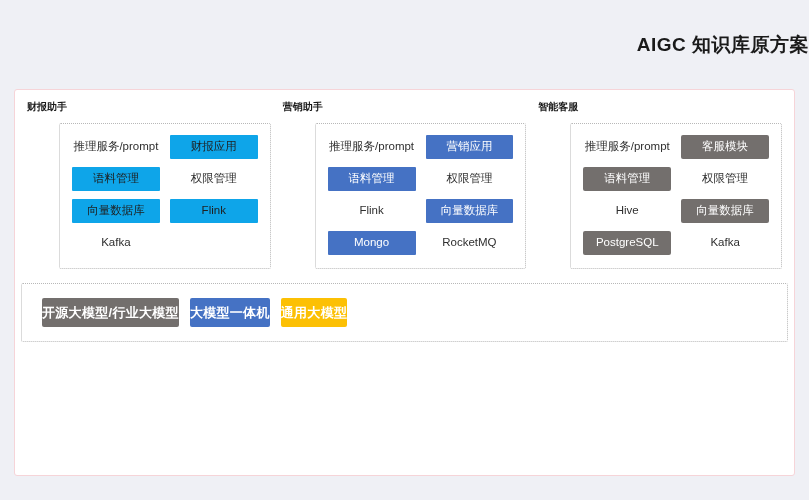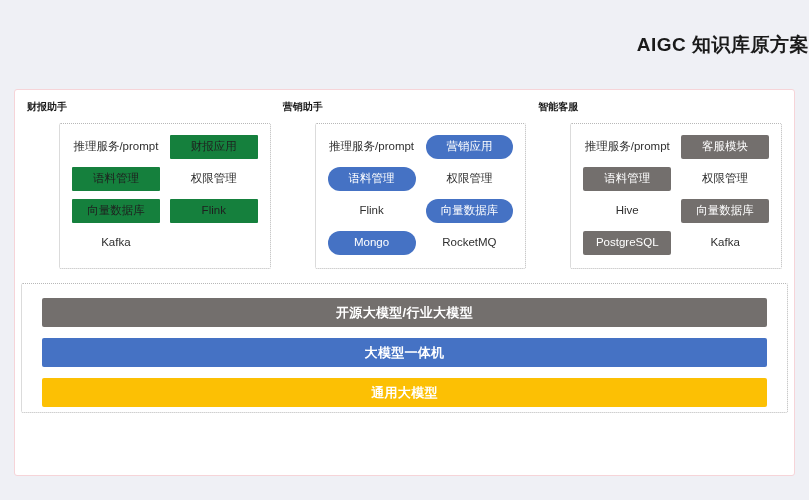--- a/index.html
+++ b/index.html
@@ -85,45 +85,44 @@
     line-height: 1;
     white-space: nowrap;
   }
 
   .cell.plain {
     color: #2f2f2f;
     background: transparent;
   }
 
   .cell.badge-yellow {
-    background: #15803d;
+    background: #0ea5e9;
     color: #1f1f1f;
     border-radius: 1px;
   }
 
   .cell.badge-blue {
     background: #4572c4;
     color: #ffffff;
-    border-radius: 12px;
+    border-radius: 1px;
   }
 
   .cell.badge-gray {
     background: #736f6d;
     color: #ffffff;
     border-radius: 2px;
   }
 
   
   .bottom-box {
     margin: 14px 6px 0 6px;
     border: 1px dotted #b8b8b8;
     border-radius: 2px;
-    padding: 14px 20px 5px 20px;
-    display: flex;
-    flex-direction: column;
+    padding: 14px 20px 14px 20px;
+    display: flex;
     gap: 11px;
   }
 
   .bar {
     height: 29px;
     display: flex;
     align-items: center;
     justify-content: center;
     font-size: 13px;
     font-weight: bold;

